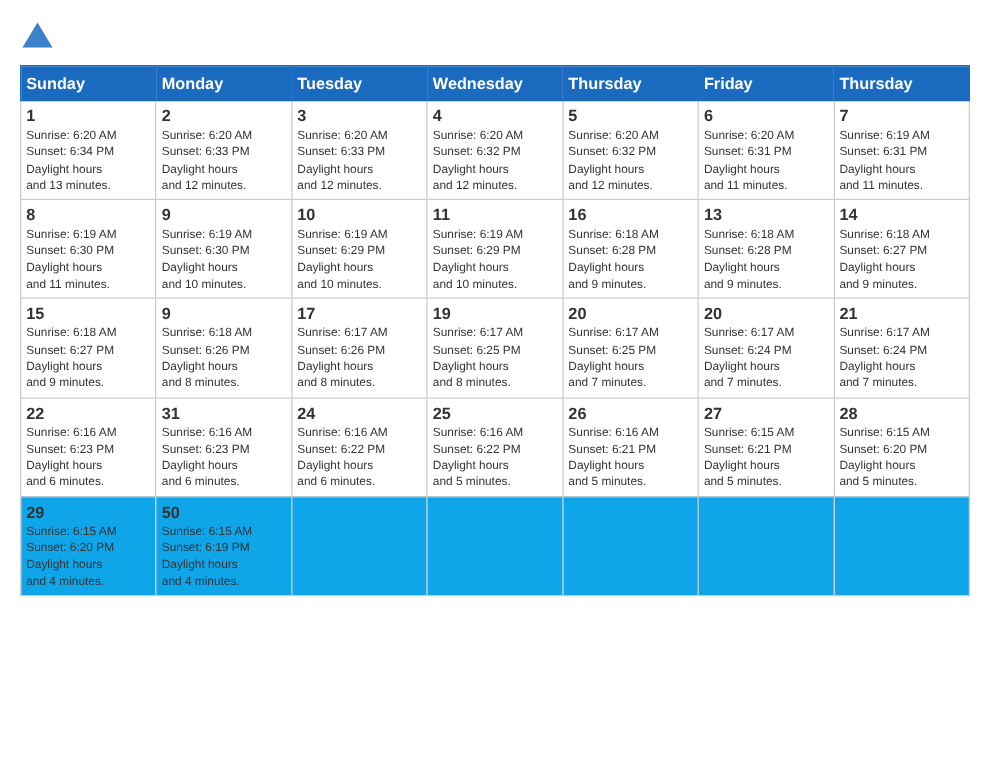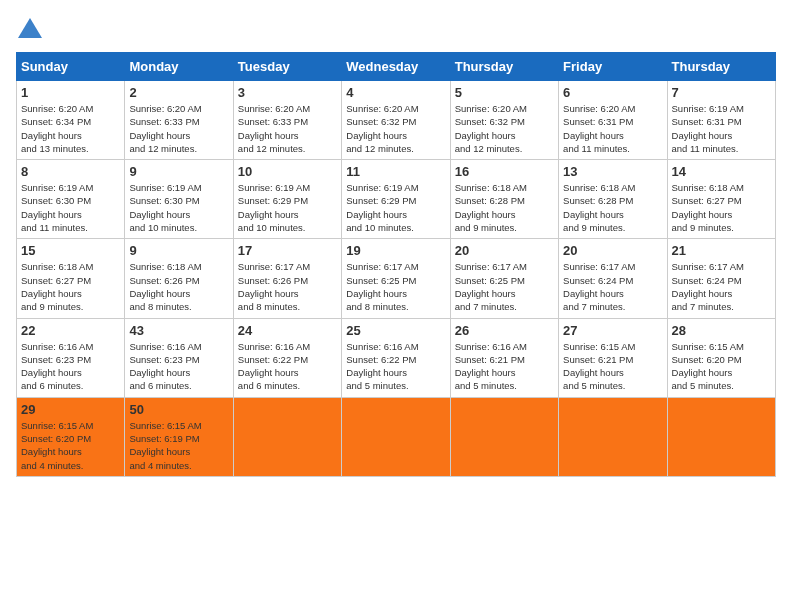--- a/index.html
+++ b/index.html
@@ -66,21 +66,21 @@
     }
     .calendar td {
       border: 1px solid #ccc;
       vertical-align: top;
       padding: 4px;
       width: calc(100% / 7);
       min-height: 80px;
       background: #fff;
     }
     .calendar tr:last-child td {
-      background: #f97316;
+      background: #0ea5e9;
     }
     .day-num {
       font-size: 13px;
       font-weight: bold;
       color: #333;
       display: block;
       margin-bottom: 2px;
     }
     .day-info {
       font-size: 9.5px;
@@ -325,21 +325,21 @@
         <td>
           <span class="day-num">22</span>
           <div class="day-info">
             Sunrise: 6:16 AM<br>
             Sunset: 6:23 PM<br>
             Daylight hours<br>
             and 6 minutes.
           </div>
         </td>
         <td>
-          <span class="day-num">43</span>
+          <span class="day-num">31</span>
           <div class="day-info">
             Sunrise: 6:16 AM<br>
             Sunset: 6:23 PM<br>
             Daylight hours<br>
             and 6 minutes.
           </div>
         </td>
         <td>
           <span class="day-num">24</span>
           <div class="day-info">

